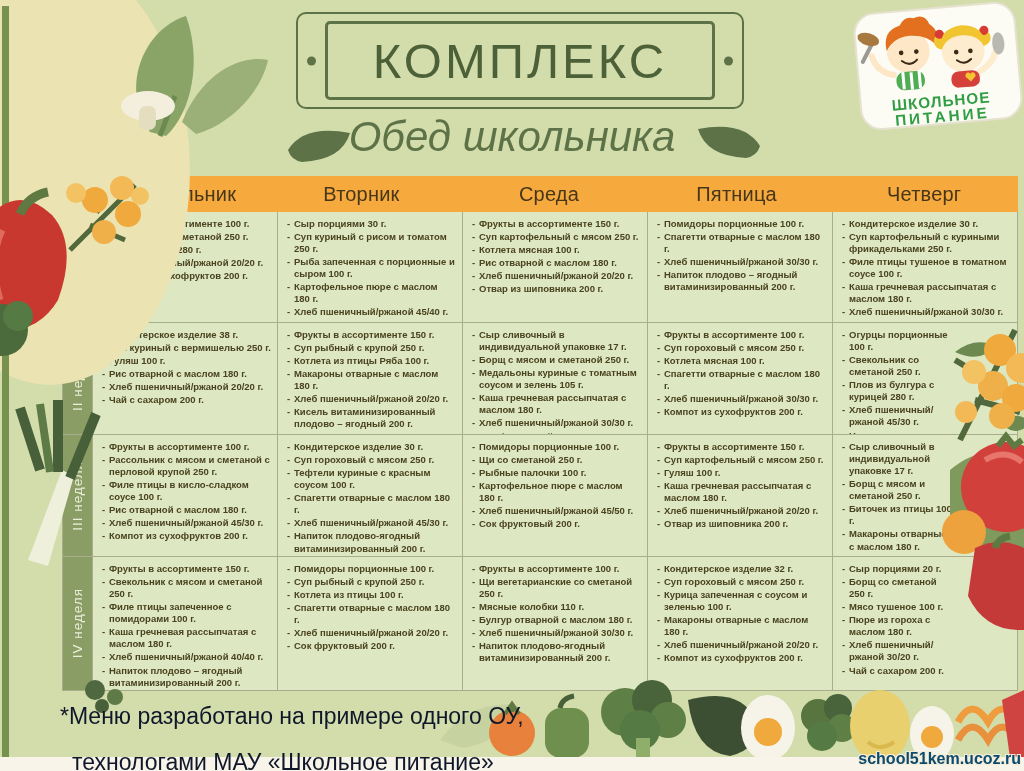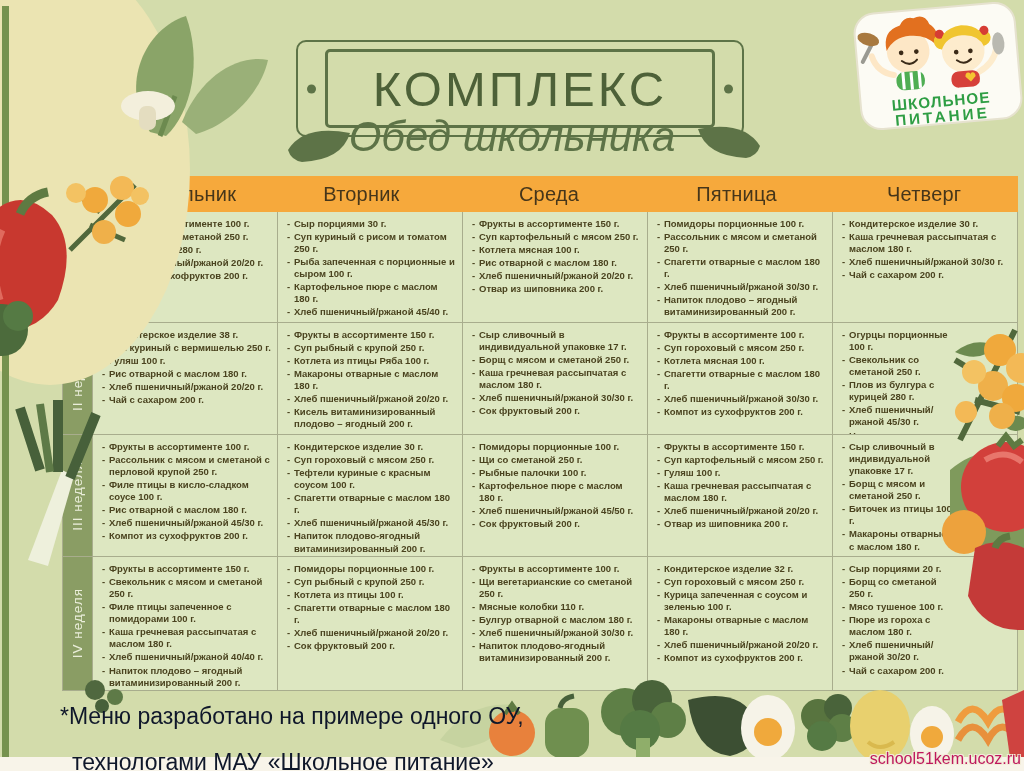--- a/index.html
+++ b/index.html
@@ -4,21 +4,21 @@
 <style>
   * { margin:0; padding:0; box-sizing:border-box; }
   html,body { width:1024px; height:771px; overflow:hidden; }
   body { font-family:"Liberation Sans", sans-serif; }
   .poster { position:relative; width:1024px; height:771px; background:#d3dcab; overflow:hidden; }
 
   .decor { position:absolute; inset:0; width:1024px; height:771px; z-index:3; pointer-events:none; }
 
   
   .plaque { position:absolute; left:296px; top:12px; width:448px; height:97px;
-            border:2px solid #5d7347; border-radius:10px; z-index:4;margin-top:28px; }
+            border:2px solid #5d7347; border-radius:10px; z-index:4; }
   .plaque-inner { position:absolute; top:7px; bottom:7px; left:27px; right:27px;
                   border:3px solid #5d7347; border-radius:5px;
                   display:flex; align-items:center; justify-content:center; }
   .plaque-title { font-size:49px; font-weight:400; color:#4d6138; letter-spacing:3px; white-space:nowrap; }
   .plaque .dot { position:absolute; width:9px; height:9px; border-radius:50%; background:#5d7347; top:50%; transform:translateY(-50%); }
   .plaque .dot.l { left:9px; } .plaque .dot.r { right:9px; }
 
   .subtitle { position:absolute; left:0; top:113px; width:100%; text-align:center; z-index:4;
               font-family:Liberation Sans, sans-serif; font-style:italic; font-size:42px; color:#5d7347; }
   .leaf { position:absolute; z-index:4; }
@@ -39,21 +39,21 @@
   .week-label span { writing-mode:vertical-rl; transform:rotate(180deg); font-size:13.5px; color:#eaeeda; letter-spacing:1px; white-space:nowrap; }
   .day-cell { background:#dde7c1; border-left:1px solid #a8ad8d; overflow:hidden; }
   .day-cell ul { list-style:none; padding:6px 6px 4px 9px; }
   .day-cell li { position:relative; padding-left:7px; font-size:9.5px; font-weight:700; color:#4a431f; line-height:1.27; margin-bottom:1px; }
   .day-cell li::before { content:"-"; position:absolute; left:0; }
   .week-row:nth-child(n+2) .day-cell:last-child ul { padding-right:64px; }
 
   
   .footer { position:absolute; left:60px; top:702px; z-index:4; font-size:23px; color:#0f172a; line-height:1.3; }
   .footer .l2 { padding-left:12px;margin-top:16px; }
-  .watermark { position:absolute; right:3px; bottom:3px; z-index:6; font-size:16px; font-weight:400; color:#be185d;
+  .watermark { position:absolute; right:3px; bottom:3px; z-index:6; font-size:16px; font-weight:700; color:#0c4a6e;
                text-shadow:1px 1px 0 #f2ecd8, -1px -1px 0 #f2ecd8, 1px -1px 0 #f2ecd8, -1px 1px 0 #f2ecd8; }
 </style>
 </head>
 <body>
 
 <div class="poster">
 
   <svg class="decor" viewBox="0 0 1024 771" aria-hidden="true">
 
     <ellipse cx="50" cy="170" rx="140" ry="215" fill="#ebe4b2"></ellipse>
@@ -249,29 +249,30 @@
               <li>Суп картофельный с мясом 250 г.</li>
               <li>Котлета мясная 100 г.</li>
               <li>Рис отварной с маслом 180 г.</li>
               <li>Хлеб пшеничный/ржаной 20/20 г.</li>
               <li>Отвар из шиповника 200 г.</li>
             </ul>
           </div>
           <div class="day-cell">
             <ul>
               <li>Помидоры порционные 100 г.</li>
-              <li>Рассольник с мясом и сметаной 250 г.</li>
               <li>Спагетти отварные с маслом 180 г.</li>
               <li>Хлеб пшеничный/ржаной 30/30 г.</li>
               <li>Напиток плодово – ягодный витаминизированный 200 г.</li>
             </ul>
           </div>
           <div class="day-cell">
             <ul>
               <li>Кондитерское изделие 30 г.</li>
+              <li>Суп картофельный с куриными фрикадельками 250 г.</li>
+              <li>Филе птицы тушеное в томатном соусе 100 г.</li>
               <li>Каша гречневая рассыпчатая с маслом 180 г.</li>
               <li>Хлеб пшеничный/ржаной 30/30 г.</li>
               <li>Чай с сахаром 200 г.</li>
             </ul>
           </div>
         </div>
         <div class="week-row" style="height: 112px;">
           <div class="week-label">
             <span>II неделя</span>
           </div>
@@ -292,20 +293,21 @@
               <li>Котлета из птицы Ряба 100 г.</li>
               <li>Макароны отварные с маслом 180 г.</li>
               <li>Хлеб пшеничный/ржаной 20/20 г.</li>
               <li>Кисель витаминизированный плодово – ягодный 200 г.</li>
             </ul>
           </div>
           <div class="day-cell">
             <ul>
               <li>Сыр сливочный в индивидуальной упаковке 17 г.</li>
               <li>Борщ с мясом и сметаной 250 г.</li>
+              <li>Медальоны куриные с томатным соусом и зелень 105 г.</li>
               <li>Каша гречневая рассыпчатая с маслом 180 г.</li>
               <li>Хлеб пшеничный/ржаной 30/30 г.</li>
               <li>Сок фруктовый 200 г.</li>
             </ul>
           </div>
           <div class="day-cell">
             <ul>
               <li>Фрукты в ассортименте 100 г.</li>
               <li>Суп гороховый с мясом 250 г.</li>
               <li>Котлета мясная 100 г.</li>

